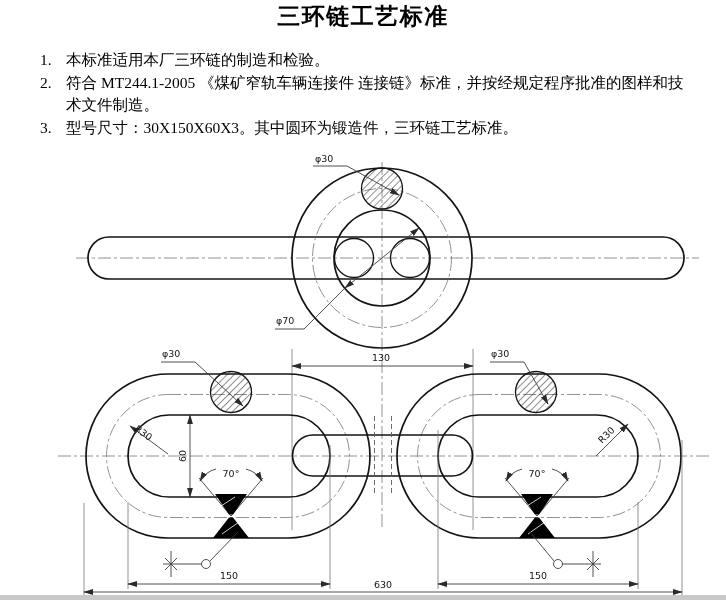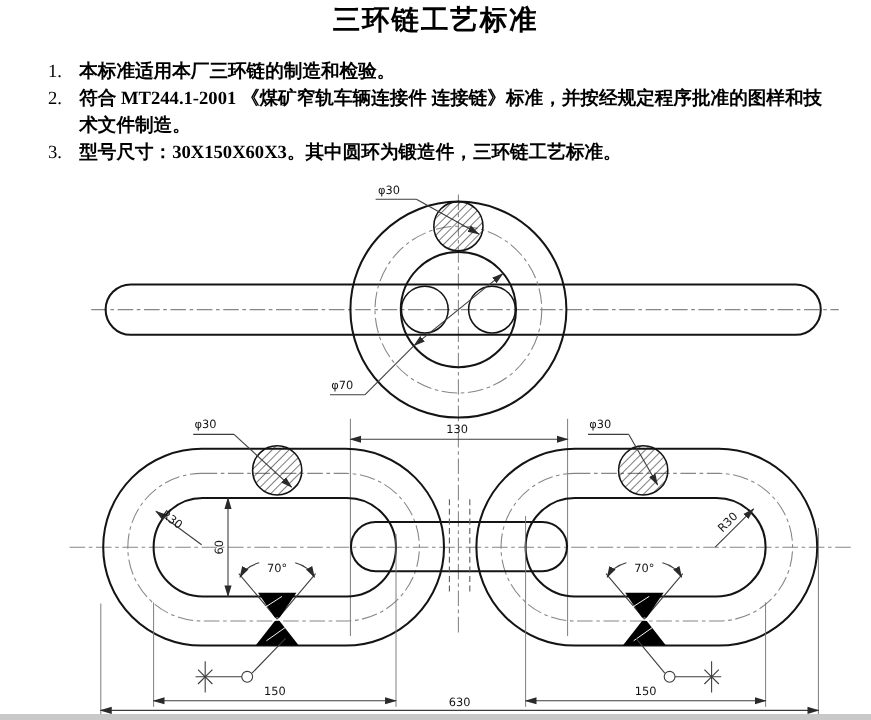--- a/index.html
+++ b/index.html
@@ -3,21 +3,21 @@
 <meta charset="utf-8">
 <style>
   html,body{margin:0;padding:0;background:#fff;}
   body{width:726px;height:600px;position:relative;overflow:hidden;
        font-family:"Liberation Serif","DejaVu Serif",serif;color:#000;}
   .title{position:absolute;top:1px;left:0;width:726px;text-align:center;
          font-size:23px;font-weight:bold;letter-spacing:1.5px;}
   .items{position:absolute;top:49px;left:40px;width:654px;}
   .item{display:flex;font-size:15.5px;line-height:22.5px;}
   .item .num{width:26px;flex:none;}
-  .item .txt{flex:1;font-weight:bold;}
+  .item .txt{flex:1;}
   svg{position:absolute;left:0;top:0;}
   .ol{stroke:#141414;stroke-width:1.7;fill:none;}
   .ml{stroke:#141414;stroke-width:1.3;fill:none;}
   .cl{stroke:#868686;stroke-width:0.9;fill:none;stroke-dasharray:13 3 3 3;}
   .hid{stroke:#5a5a5a;stroke-width:0.9;fill:none;stroke-dasharray:5 3;}
   .dim{stroke:#3c3c3c;stroke-width:0.9;fill:none;}
   .ext{stroke:#777;stroke-width:0.8;fill:none;}
   .weld{fill:#000;stroke:none;}
   .wl{stroke:#fff;stroke-width:0.8;}
   text.lbl{font-family:"DejaVu Sans",sans-serif;font-size:9.5px;fill:#141414;}
@@ -28,21 +28,21 @@
 
 <div class="title">三环链工艺标准</div>
 
 <div class="items">
   <div class="item">
     <span class="num">1.</span>
     <span class="txt">本标准适用本厂三环链的制造和检验。</span>
   </div>
   <div class="item">
     <span class="num">2.</span>
-    <span class="txt">符合 MT244.1-2001 《煤矿窄轨车辆连接件 连接链》标准，并按经规定程序批准的图样和技术文件制造。</span>
+    <span class="txt">符合 MT244.1-2005 《煤矿窄轨车辆连接件 连接链》标准，并按经规定程序批准的图样和技术文件制造。</span>
   </div>
   <div class="item">
     <span class="num">3.</span>
     <span class="txt">型号尺寸：30X150X60X3。其中圆环为锻造件，三环链工艺标准。</span>
   </div>
 </div>
 
 <svg width="726" height="600" viewBox="0 0 726 600">
   <defs>
     <marker id="arw" viewBox="0 0 10 10" refX="9.2" refY="5" markerWidth="11" markerHeight="11" orient="auto-start-reverse">

